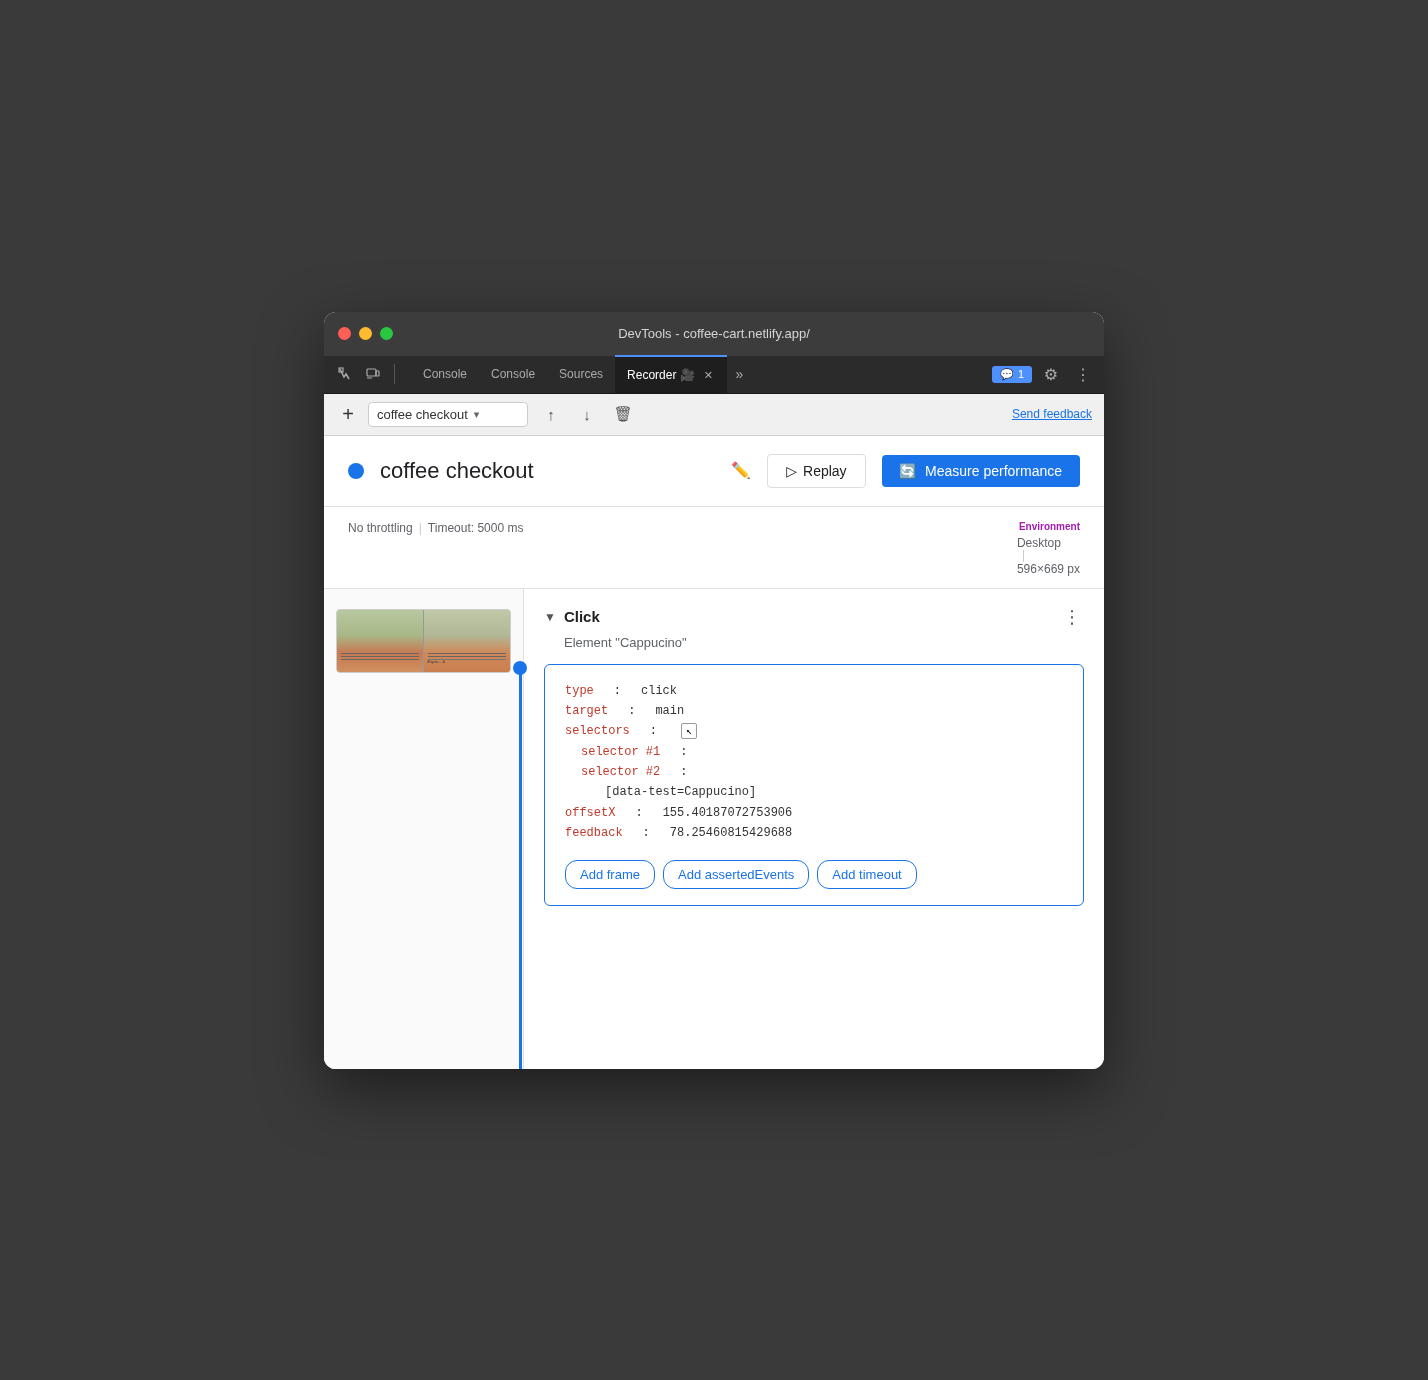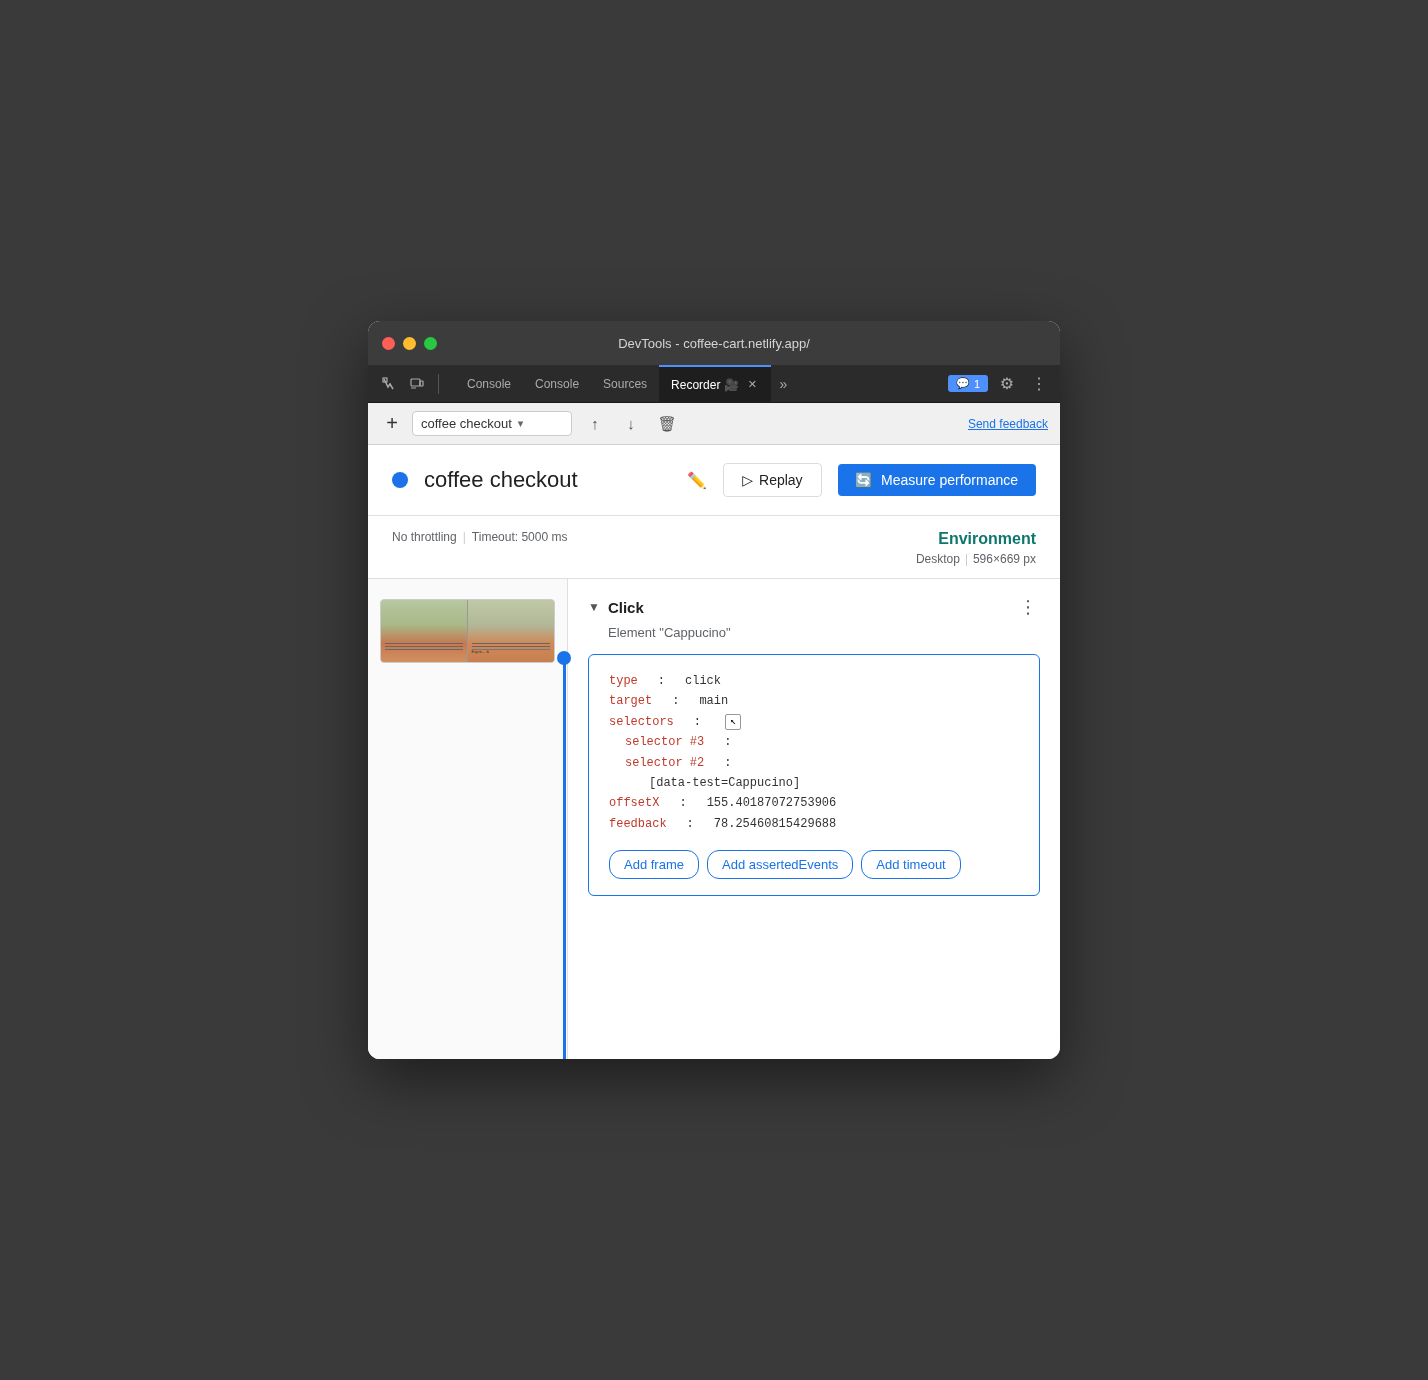--- a/index.html
+++ b/index.html
@@ -5,21 +5,21 @@
     * { box-sizing: border-box; margin: 0; padding: 0; }
     body {
       background: #3a3a3a;
       display: flex;
       justify-content: center;
       align-items: center;
       min-height: 100vh;
       font-family: -apple-system, BlinkMacSystemFont, 'Segoe UI', sans-serif;
     }
     .window {
-      width: 692px;
+      width: 780px;
       background: #ffffff;
       border-radius: 12px;
       overflow: hidden;
       box-shadow: 0 20px 60px rgba(0,0,0,0.5);
     }
     
     .titlebar {
       background: #3c3c3c;
       height: 44px;
       display: flex;
@@ -294,31 +294,32 @@
       gap: 0;
     }
     .settings-divider {
       margin: 0 6px;
       color: #ccc;
     }
     .settings-right {
       text-align: right;
     }
     .env-title {
-      font-size: 16px;
+      font-size: 10px;
       font-weight: 600;
-      color: #0f766e;
+      color: #a21caf;
       margin-bottom: 4px;
     }
     .env-details {
       font-size: 12px;
       color: #5f6368;
       display: flex;
-      align-items: flex-end;
+      align-items: flex-start;
       gap: 0;
+      flex-direction: column;
     }
     .env-divider {
       margin: 0 6px;
       color: #ccc;
       border-left: 1px solid #ccc;
       height: 12px;
     }
     
     .steps-area {
       display: flex;
@@ -600,21 +601,21 @@
             <span class="code-key">target</span>
             <span class="code-val">: </span>
             <span class="code-val">main</span>
           </div>
           <div class="code-line">
             <span class="code-key">selectors</span>
             <span class="code-val">: </span>
             <span class="selector-icon">↖</span>
           </div>
           <div class="code-line code-indent1">
-            <span class="code-key">selector #3</span>
+            <span class="code-key">selector #1</span>
             <span class="code-val">:</span>
           </div>
           <div class="code-line code-indent1">
             <span class="code-key">selector #2</span>
             <span class="code-val">:</span>
           </div>
           <div class="code-line code-indent2">
             <span class="code-val">[data-test=Cappucino]</span>
           </div>
           <div class="code-line">

